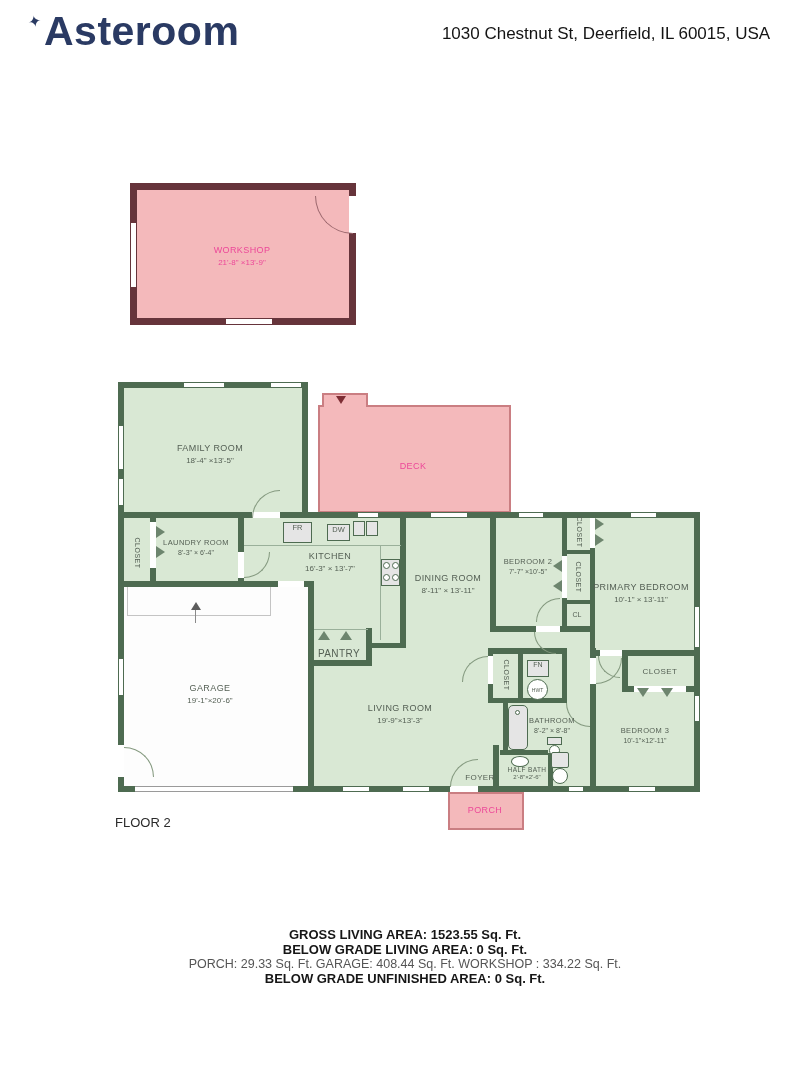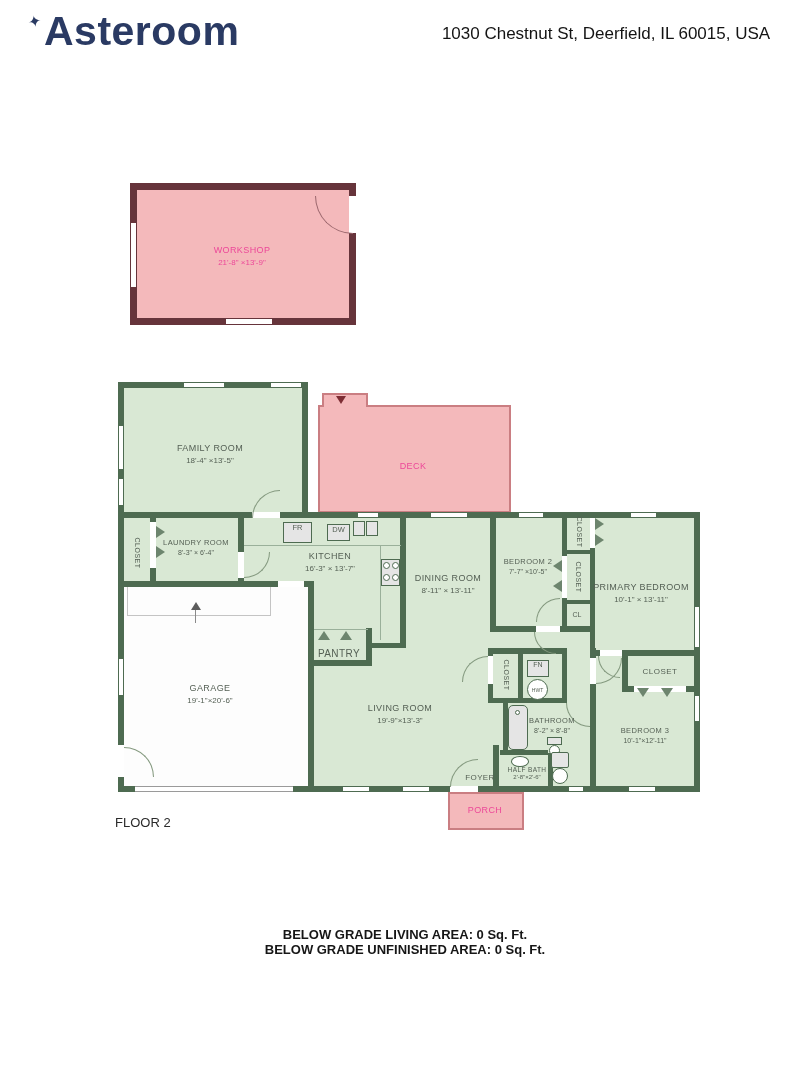--- a/index.html
+++ b/index.html
@@ -259,15 +259,17 @@
 <div class="vtext" style="left:137px;top:553px">CLOSET</div>
 <div class="vtext" style="left:579px;top:532px">CLOSET</div>
 <div class="vtext" style="left:578px;top:577px">CLOSET</div>
 <div class="vtext" style="left:506px;top:675px">CLOSET</div>
 <div class="stext" style="left:577px;top:614px">CL</div>
 <div class="stext" style="left:660px;top:671px;font-size:8px;letter-spacing:.5px">CLOSET</div>
 
 <div class="floor-label">FLOOR 2</div>
 
 <div class="summary">
+  <div class="ln b">GROSS LIVING AREA: 1523.55 Sq. Ft.</div>
   <div class="ln b">BELOW GRADE LIVING AREA: 0 Sq. Ft.</div>
+  <div class="ln r">PORCH: 29.33 Sq. Ft. GARAGE: 408.44 Sq. Ft. WORKSHOP : 334.22 Sq. Ft.</div>
   <div class="ln b">BELOW GRADE UNFINISHED AREA: 0 Sq. Ft.</div>
 </div>
 
 </body></html>

